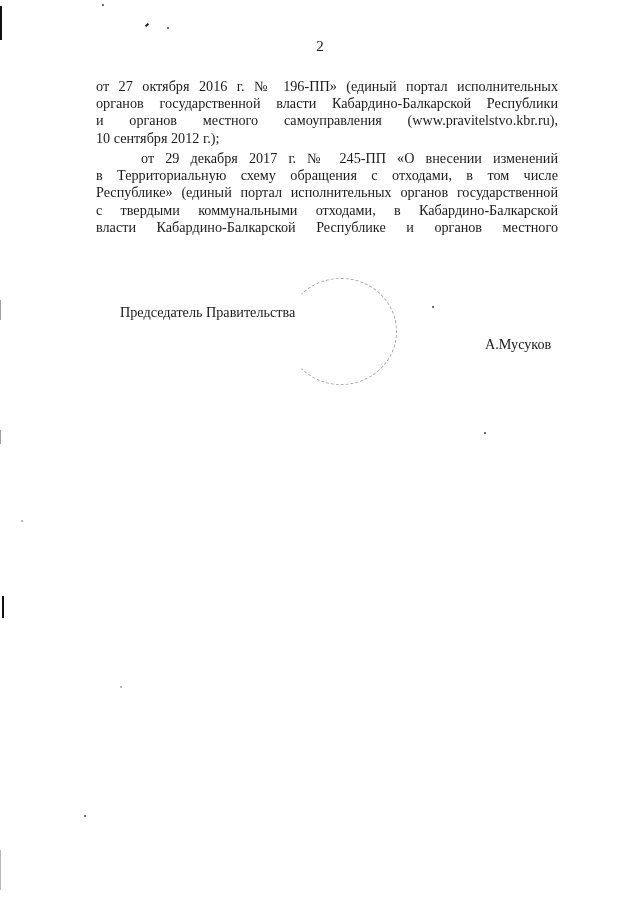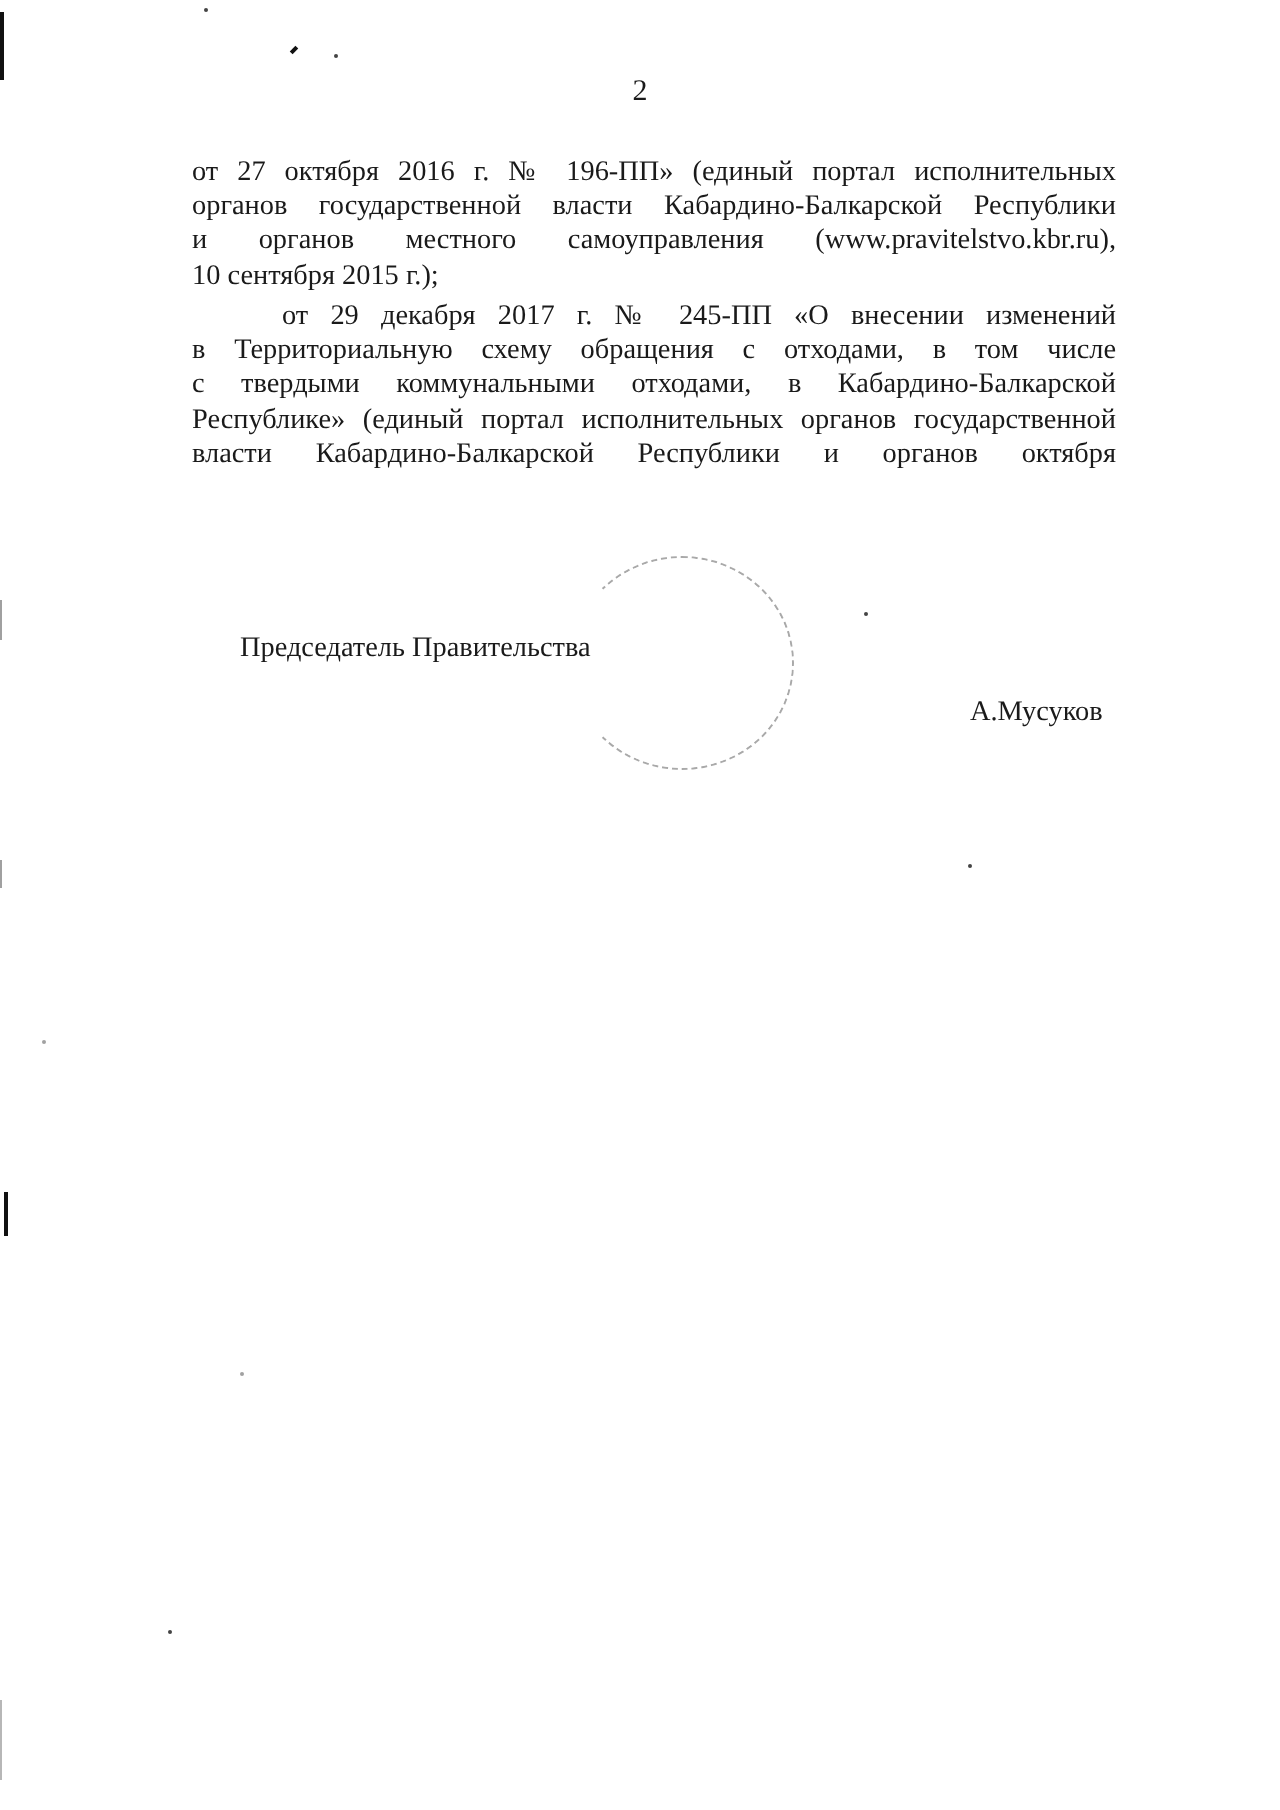--- a/index.html
+++ b/index.html
@@ -16,21 +16,21 @@
       position: absolute; left: 96px; width: 462px;
       font-size: 14.2px; line-height: 17.2px;
       text-align: justify; text-align-last: left;
     }
     .para .line { display: block; text-align: justify; text-align-last: justify; }
     .para .line.last { text-align-last: left; }
     #para1 { top: 78px; }
     #para2 { top: 150px; }
     #para2 .line.first { padding-left: 45px; }
     .signature-block {
-      position: absolute; top: 316px; left: 96px; width: 470px; height: 60px;
+      position: absolute; top: 304px; left: 96px; width: 470px; height: 60px;
       font-size: 14.2px; line-height: 17.2px;
     }
     .sig-title-1 { position: absolute; left: 24px; top: 0; white-space: nowrap; }
     .sig-title-2 { position: absolute; left: 0; top: 20px; white-space: nowrap; }
     .sig-name { position: absolute; left: 389px; top: 20px; white-space: nowrap; margin-top: 12px; }
     .scan-mark { position: absolute; background: #111; }
     .stamp-arc {
       position: absolute; left: 285px; top: 278px; width: 110px; height: 105px;
       border: 1px dashed #555; border-radius: 50%; opacity: 0.5;
       border-left-color: transparent;
@@ -41,29 +41,29 @@
 <body>
 
 <div>
 
   <div class="page-number">2</div>
 
   <div class="para" id="para1">
     <span class="line">от 27 октября 2016 г. № 196-ПП» (единый портал исполнительных</span>
     <span class="line">органов государственной власти Кабардино-Балкарской Республики</span>
     <span class="line">и органов местного самоуправления (www.pravitelstvo.kbr.ru),</span>
-    <span class="line last">10 сентября 2015 г.);</span>
+    <span class="line last">10 сентября 2012 г.);</span>
   </div>
 
   <div class="para" id="para2">
     <span class="line first">от 29 декабря 2017 г. № 245-ПП «О внесении изменений</span>
     <span class="line">в Территориальную схему обращения с отходами, в том числе</span>
+    <span class="line">Республике» (единый портал исполнительных органов государственной</span>
     <span class="line">с твердыми коммунальными отходами, в Кабардино-Балкарской</span>
-    <span class="line">Республике» (единый портал исполнительных органов государственной</span>
-    <span class="line">власти Кабардино-Балкарской Республики и органов октября</span>
+    <span class="line">власти Кабардино-Балкарской Республике и органов местного</span>
   </div>
 
   <div class="stamp-arc"></div>
 
   <div class="signature-block">
     <span class="sig-title-1">Председатель Правительства</span>
     <span class="sig-name">А.Мусуков</span>
   </div>
 
   <div class="scan-mark" style="left:0;top:6px;width:2px;height:34px;"></div>

